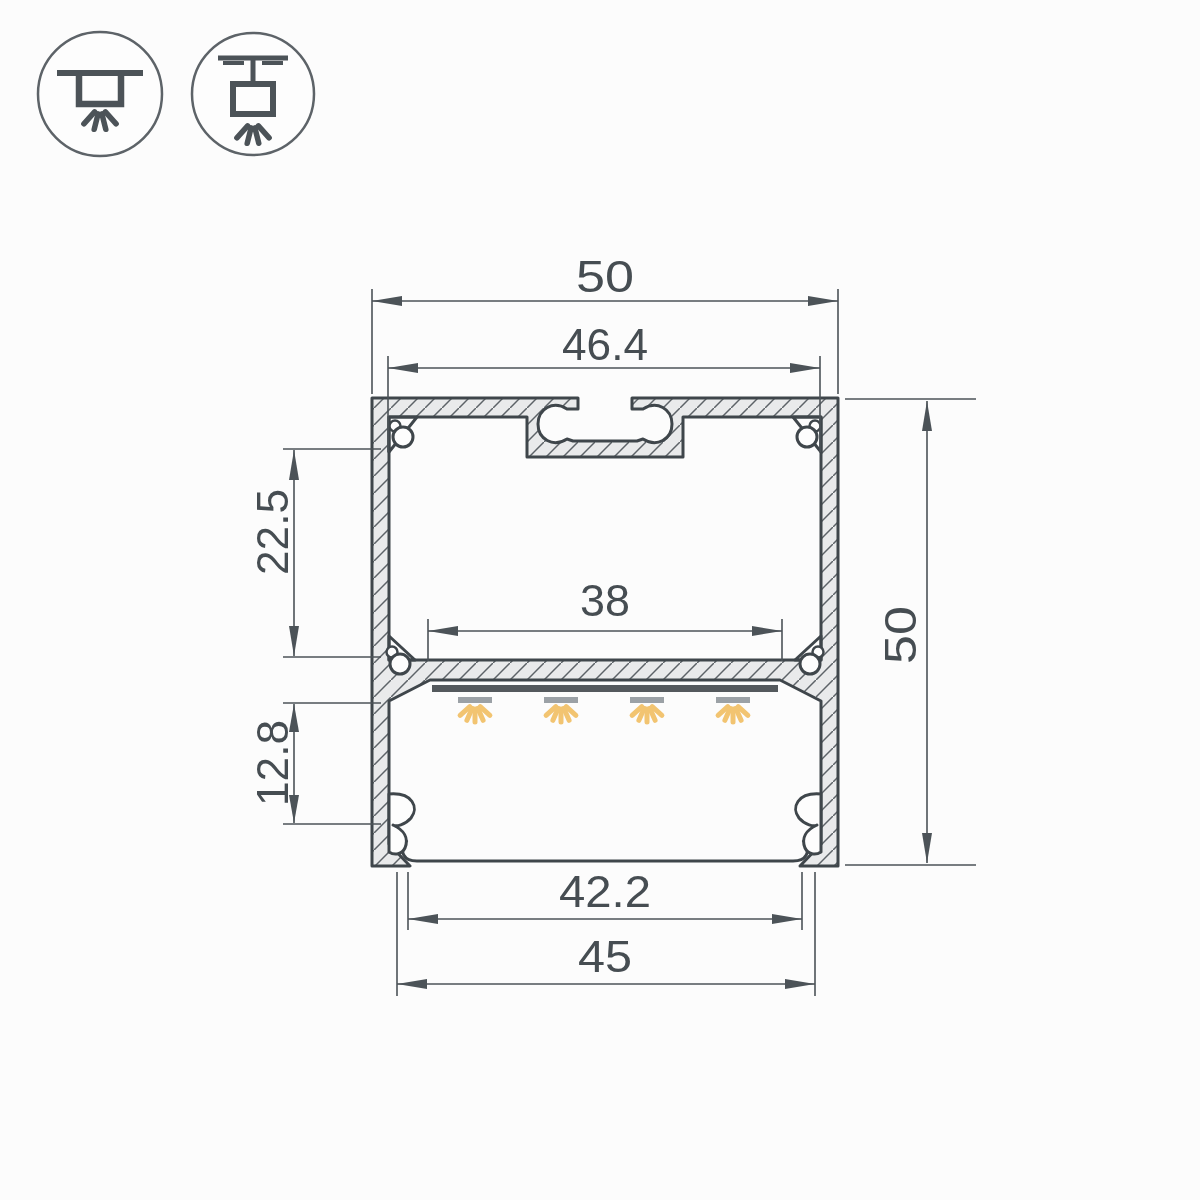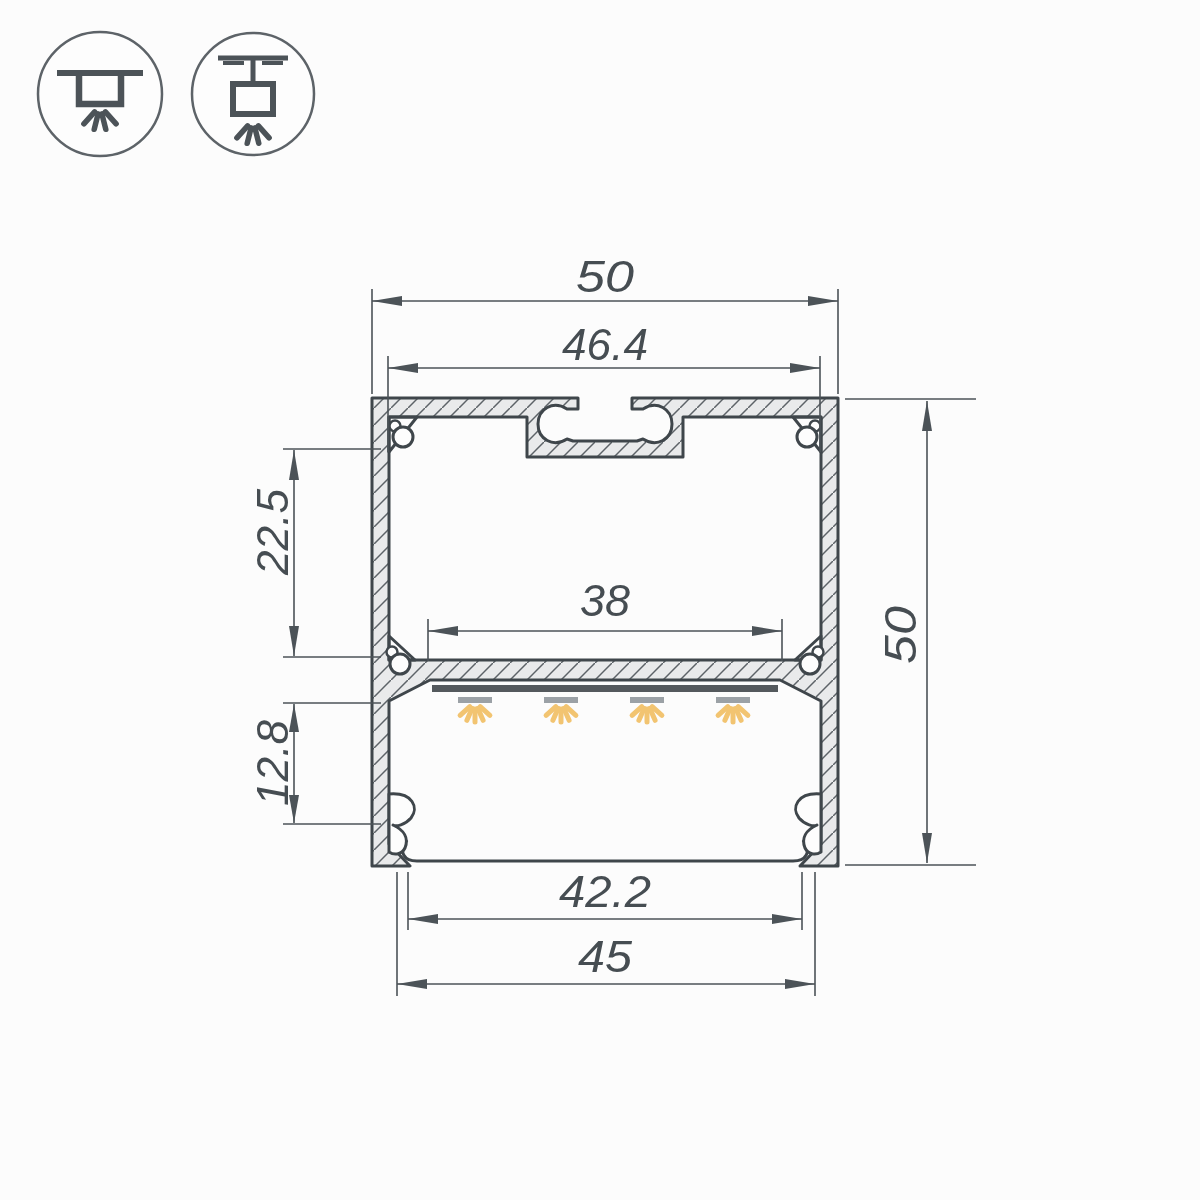--- a/index.html
+++ b/index.html
@@ -1,17 +1,17 @@
 <!DOCTYPE html>
 <html><head>
 <meta charset="utf-8">
 <style>
   html,body{margin:0;padding:0;background:#fcfcfc;}
   .canvas{position:relative;width:1200px;height:1200px;background:#fcfcfc;overflow:hidden;
-          font-family:"Liberation Sans", sans-serif;font-style:italic;}
+          font-family:"Liberation Sans", sans-serif;}
   svg{position:absolute;left:0;top:0;}
   .dim-text{font-family:"Liberation Sans", sans-serif;font-size:44px;fill:#464d52;}
   .dimline{stroke:#4c5358;stroke-width:1.6;fill:none;}
   .arrow{fill:#4c5358;stroke:none;}
   .outline{stroke:#3f464b;stroke-width:3;fill:none;stroke-linejoin:round;}
 </style>
 </head>
 <body>
 
 <div class="canvas">

